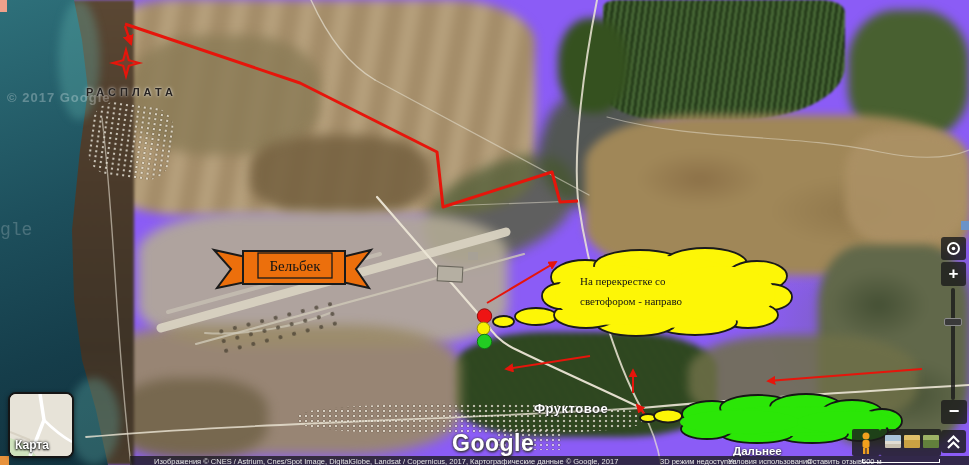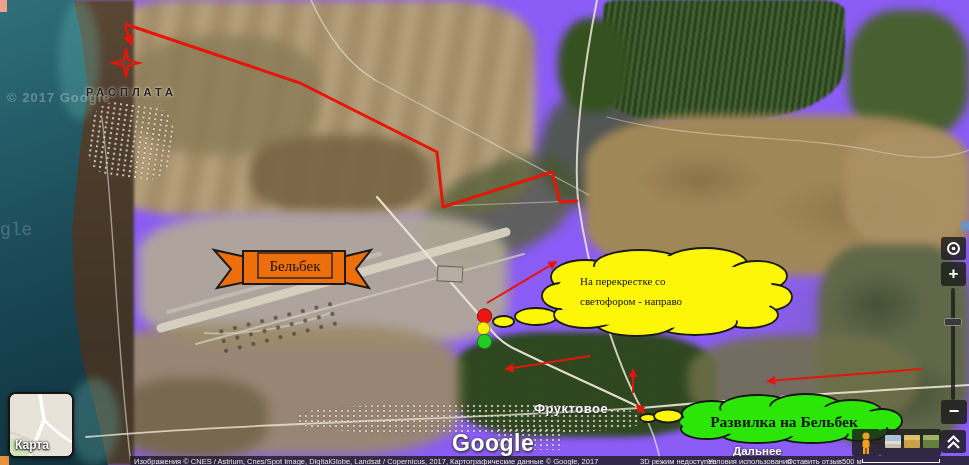--- a/index.html
+++ b/index.html
@@ -81,21 +81,21 @@
   #thumb-sky{left:5px;background:linear-gradient(180deg,#a9c4da 0 45%,#e0ddd2 45% 70%,#c9c2b0 70%);}
   #thumb-field{left:24px;background:linear-gradient(180deg,#e0c06a 0 40%,#caa143 40%);}
   #thumb-green{left:43px;background:linear-gradient(180deg,#9db265 0 40%,#62803c 40%);}
   
   #minimap{left:8px;top:392px;width:66px;height:66px;border:2px solid #151515;border-radius:8px;
     background:#e7e3d8;overflow:hidden;box-shadow:0 1px 4px rgba(0,0,0,.5);position:absolute;}
   #minimap-label{position:absolute;left:5px;bottom:4px;font-size:12px;font-weight:bold;color:#fff;
     text-shadow:0 1px 2px #000,0 0 3px #000;}
   
   #footer{left:130px;top:456px;width:839px;height:9px;background:rgba(25,25,25,.78);position:absolute;}
-  #footer span{position:absolute;top:1px;font-size:7.5px;color:#e6e6e6;white-space:nowrap;}
+  #footer span{position:absolute;top:1px;font-size:7.5px;color:#e6e6e6;white-space:nowrap;padding-left:20px;}
   #attribution{left:4px;}
   #mode3d{left:510px;}
   #terms{left:578px;}
   #feedback{left:657px;}
   #scale-text{left:712px;}
   #scale-bar{position:absolute;left:732px;top:3px;width:78px;height:4px;
     border-bottom:1.5px solid #fff;border-right:1.5px solid #fff;border-left:1.5px solid #fff;}
   
   #glogo{left:452px;top:430px;font-size:23px;font-weight:bold;color:#fff;letter-spacing:.5px;position:absolute;
     text-shadow:0 0 2px #555,0 1px 3px rgba(40,40,40,.95),1px 1px 2px rgba(60,60,60,.8);}
@@ -238,21 +238,20 @@
       <rect x="243" y="251" width="102" height="33"></rect>
       <rect x="258" y="253" width="74" height="25" stroke-width="1.3"></rect>
     </g>
   </svg>
 
   <div class="annot-text" id="banner-text">Бельбек</div>
   <div class="annot-text" id="ynote">
     <div>На перекрестке со</div>
     <div>светофором - направо</div>
   </div>
-  <div class="annot-text" id="gnote">Развилка на Бельбек</div>
 
   <div class="abs" id="frag-tl"></div>
   <div class="abs" id="frag-bl"></div>
   <div class="abs" id="frag-tr"></div>
 
   <div id="minimap">
     <svg width="62" height="62">
       <rect width="62" height="62" fill="#e7e3d8"></rect>
       <path d="M0,44 C14,48 22,56 26,62 L0,62 Z" fill="#cfe3bd"></path>
       <path d="M30,0 L34,26 L20,62" stroke="#fff" stroke-width="3.5" fill="none"></path>

